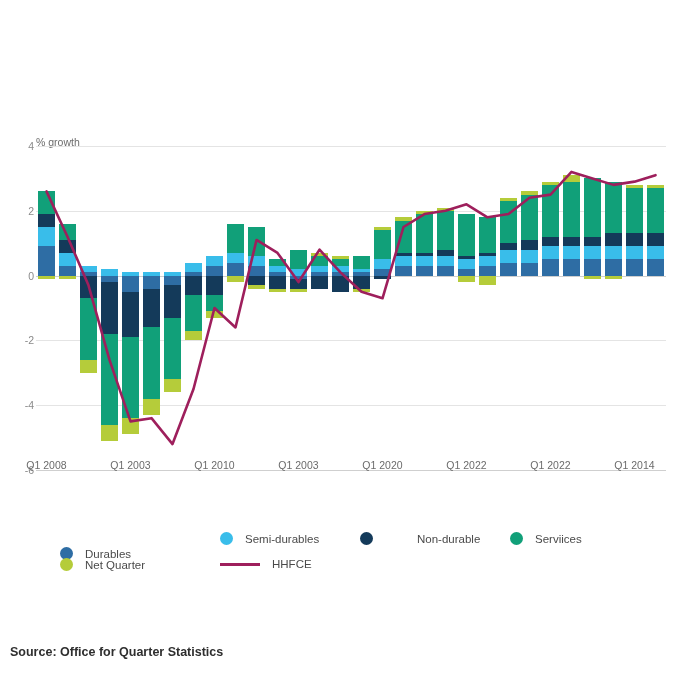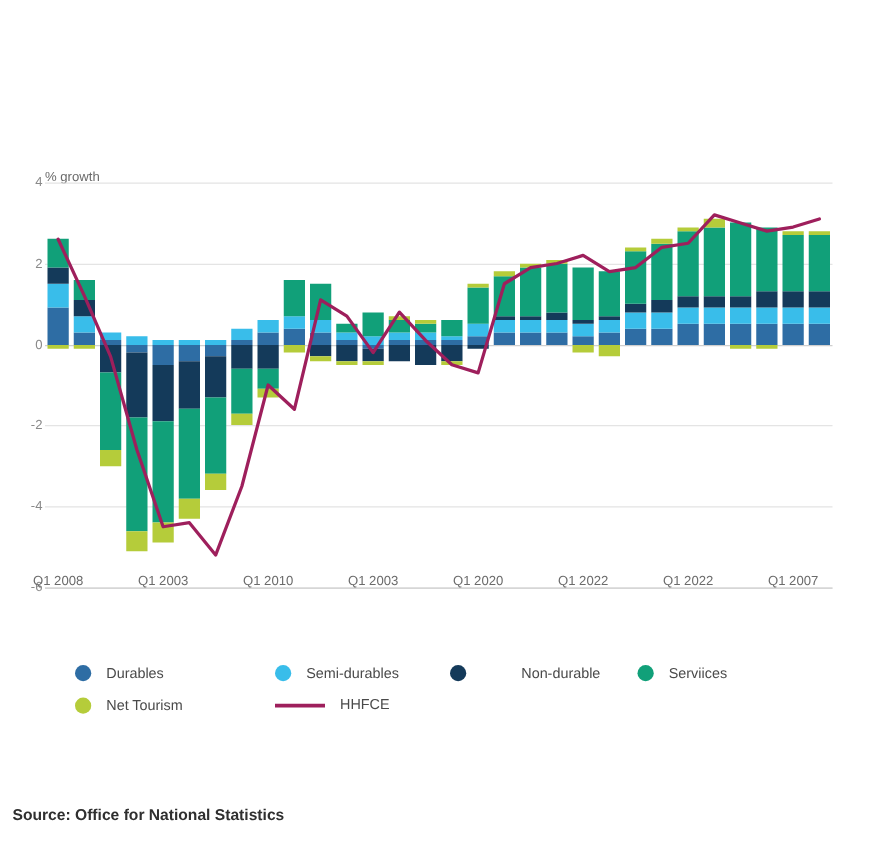--- a/index.html
+++ b/index.html
@@ -414,45 +414,45 @@
     </div>
     <div class="axisline" style="left:36px;"></div>
     <div class="xlabels" id="xlabels">
         <div class="xlabel" style="left: 10.5px;">Q1 2008</div>
         <div class="xlabel" style="left: 94.5px;">Q1 2003</div>
         <div class="xlabel" style="left: 178.5px;">Q1 2010</div>
         <div class="xlabel" style="left: 262.5px;">Q1 2003</div>
         <div class="xlabel" style="left: 346.5px;">Q1 2020</div>
         <div class="xlabel" style="left: 430.5px;">Q1 2022</div>
         <div class="xlabel" style="left: 514.5px;">Q1 2022</div>
-        <div class="xlabel" style="left: 598.5px;">Q1 2007</div>
+        <div class="xlabel" style="left: 598.5px;">Q1 2014</div>
       </div>
   </div>
 
   <div class="legend" id="legend">
-      <div class="legend-item" style="left: 0px; top: 0px;">
+      <div class="legend-item" style="left: 0px; top: 15px;">
         <span class="swatch" style="background: rgb(46, 109, 164);"></span>
         <span>Durables</span>
       </div>
       <div class="legend-item" style="left: 160px; top: 0px;">
         <span class="swatch" style="background: rgb(57, 189, 234);"></span>
         <span>Semi-durables</span>
       </div>
       <div class="legend-item" style="left: 300px; top: 0px; gap: 32px;">
         <span class="swatch" style="background: rgb(20, 58, 90);"></span>
         <span>Non-durable</span>
       </div>
       <div class="legend-item" style="left: 450px; top: 0px;">
         <span class="swatch" style="background: rgb(17, 160, 121);"></span>
         <span>Serviices</span>
       </div>
       <div class="legend-item" style="left: 0px; top: 26px;">
         <span class="swatch" style="background: rgb(181, 204, 58);"></span>
-        <span>Net Tourism</span>
+        <span>Net Quarter</span>
       </div>
       <div class="legend-item" style="left: 160px; top: 26px;">
         <span class="lineswatch" style="background: rgb(158, 31, 92);"></span>
         <span>HHFCE</span>
       </div>
     </div>
 
-  <div class="source">Source: Office for National Statistics</div>
+  <div class="source">Source: Office for Quarter Statistics</div>
 </div>
 
 </body></html>

